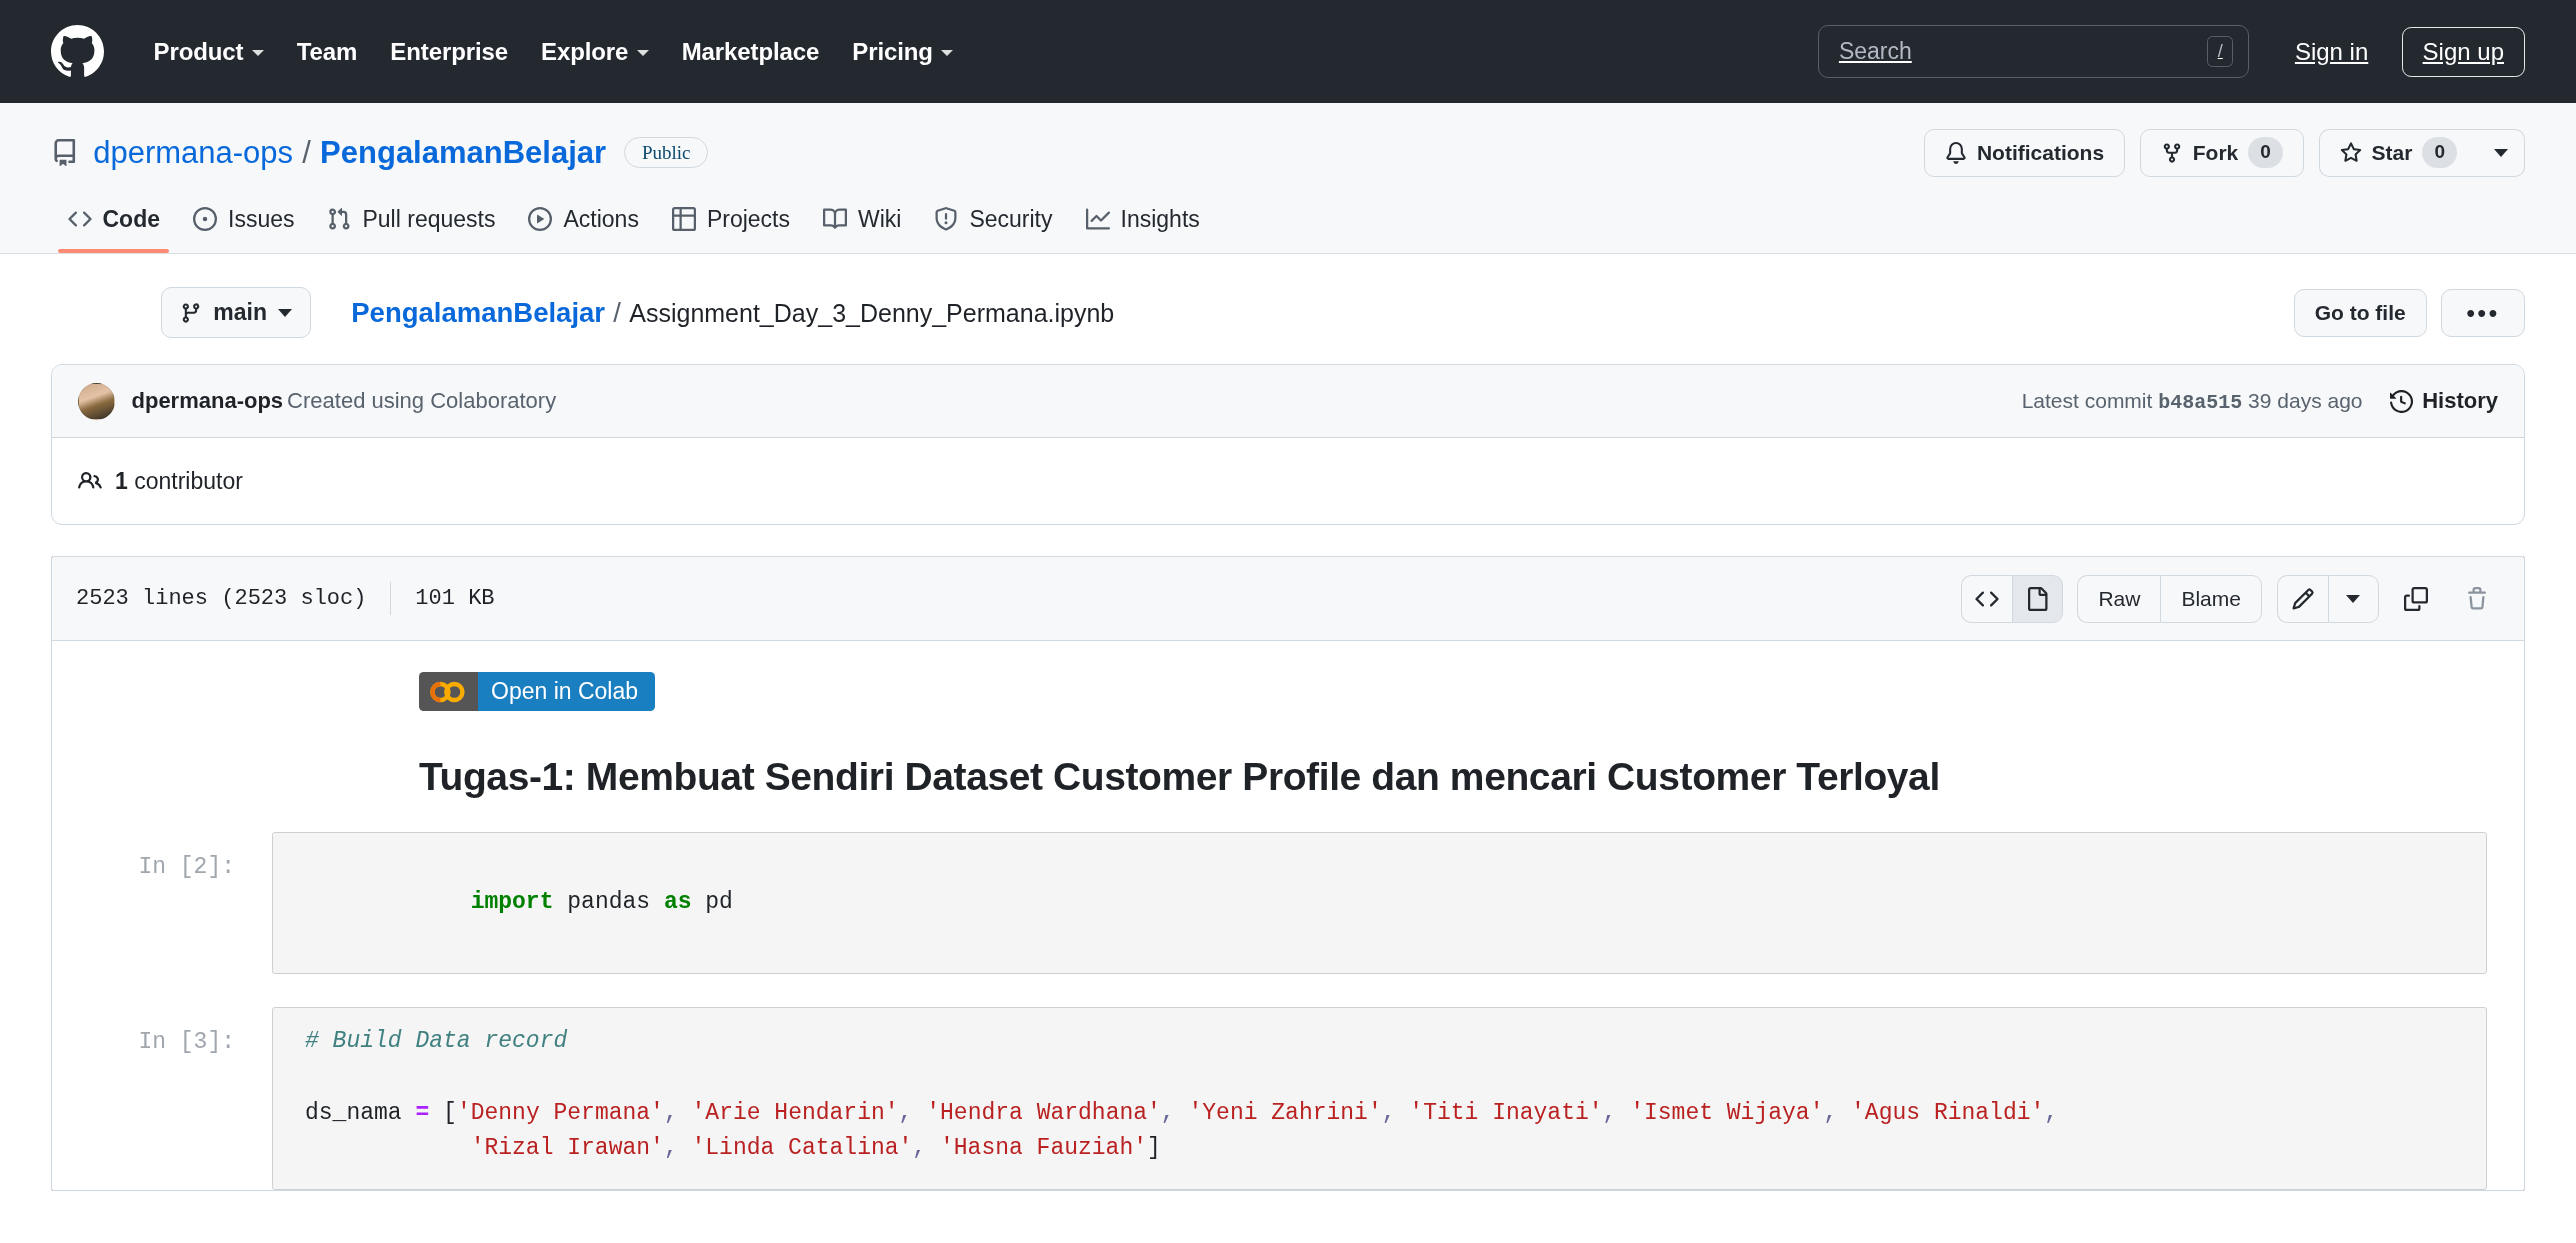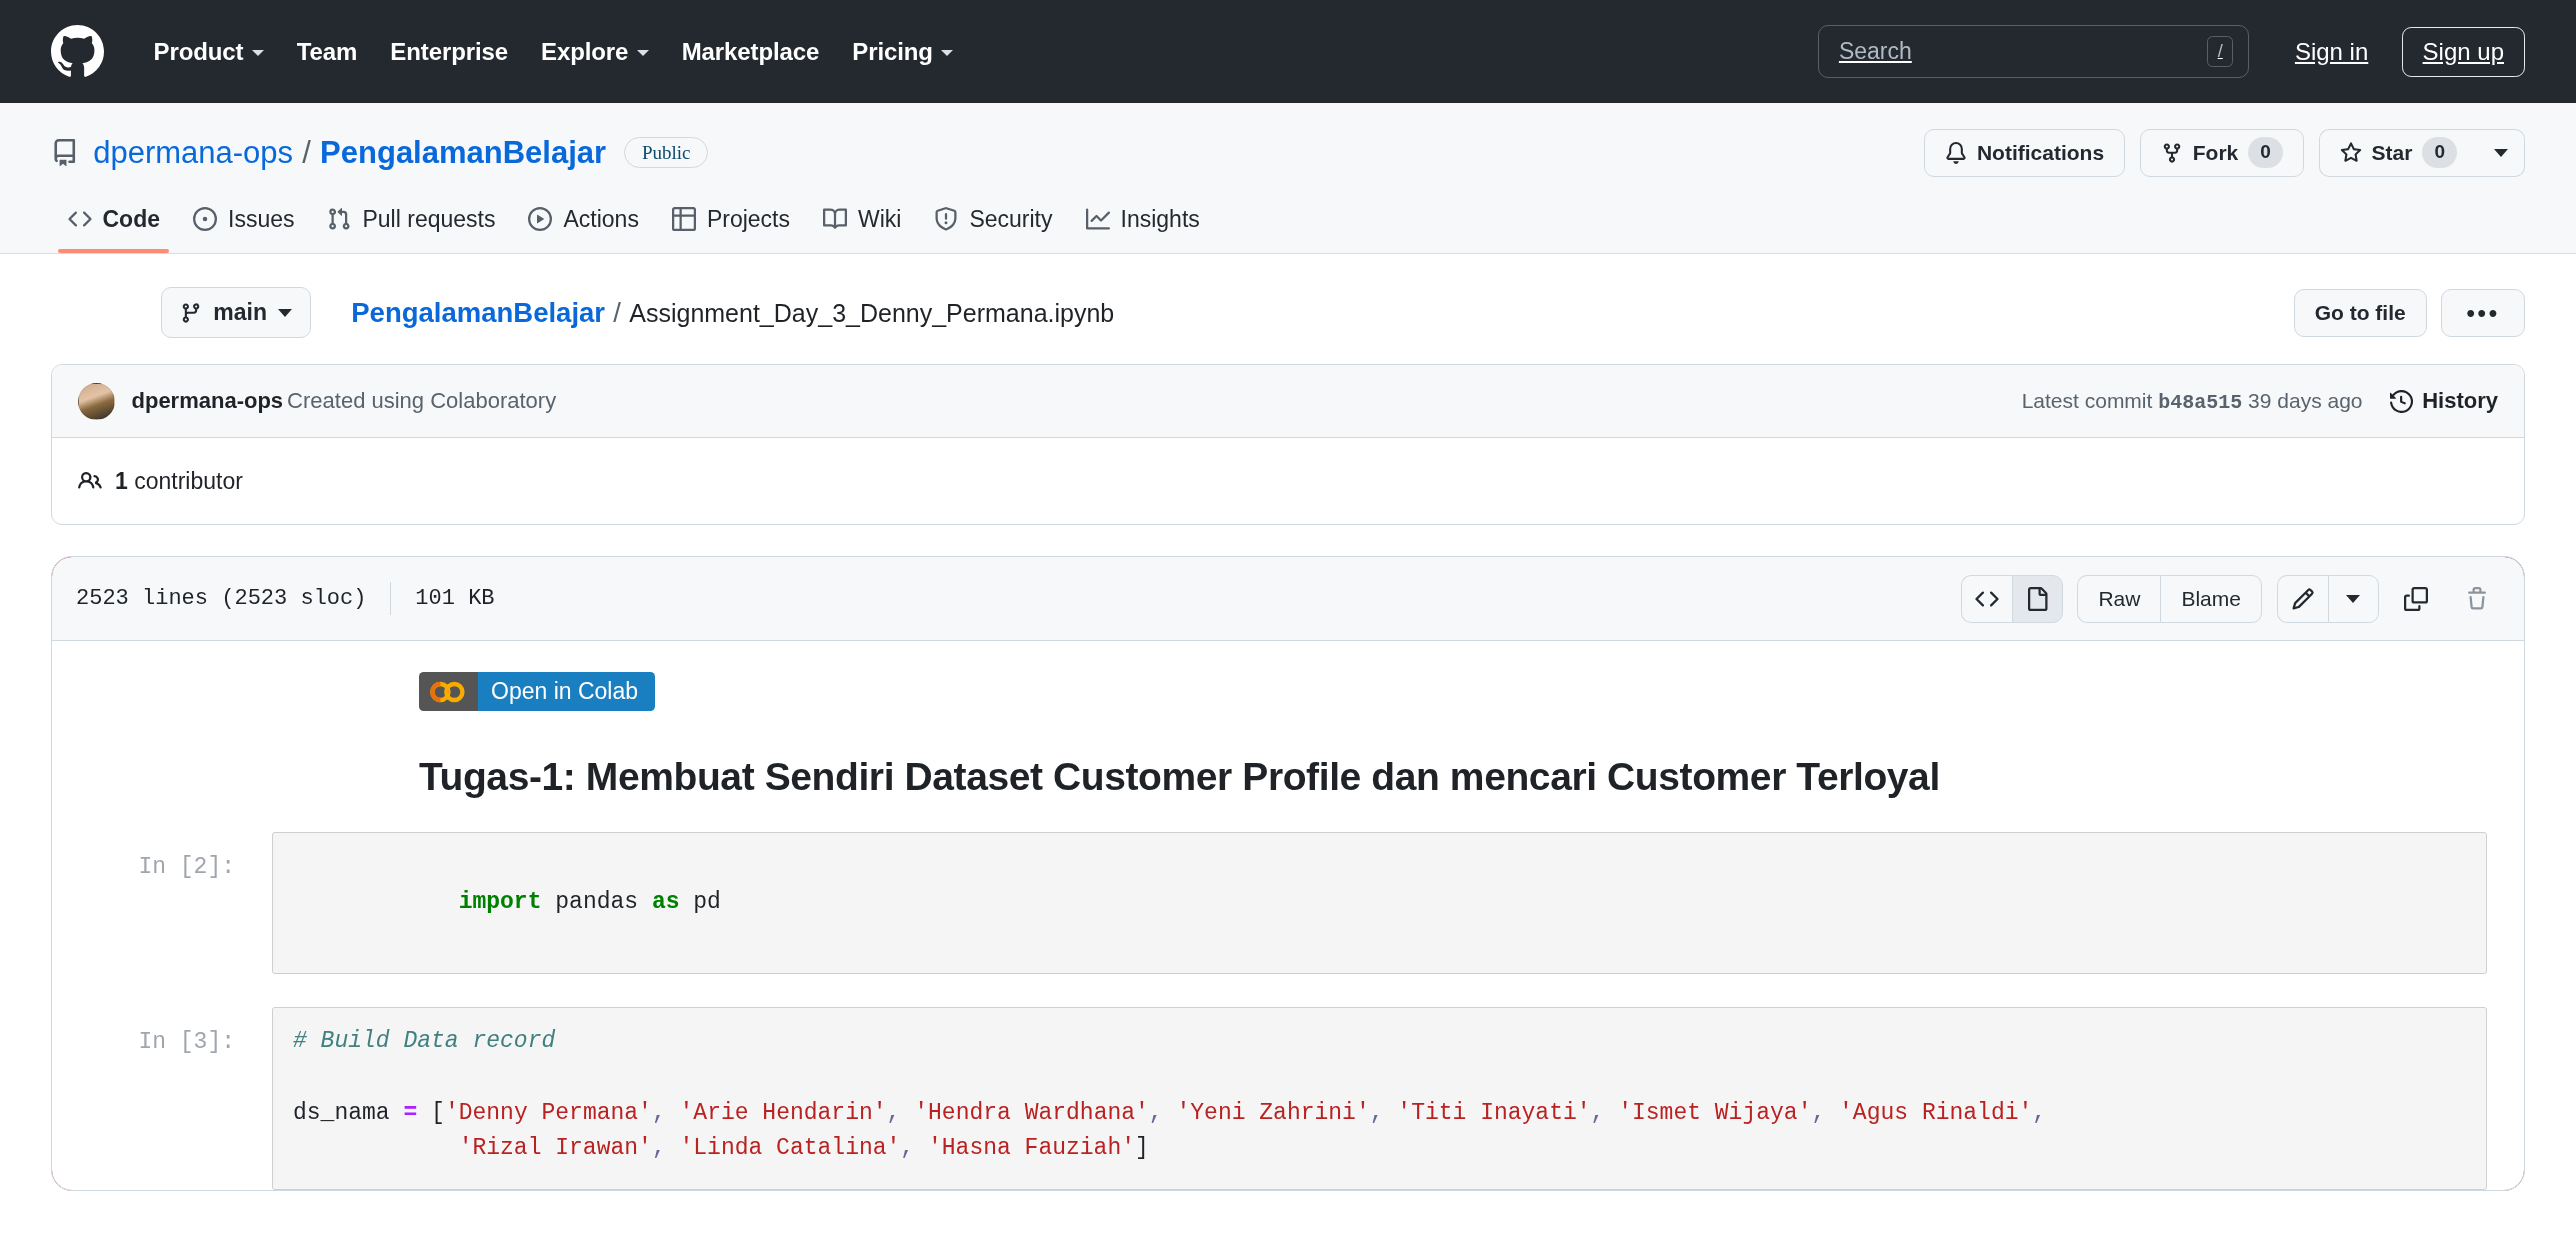--- a/index.html
+++ b/index.html
@@ -156,21 +156,21 @@
   }
   .history-link svg { width: 23px; height: 23px; fill: #1f2328; display: block; }
 
   .contrib-row { display: flex; align-items: center; padding: 24px 26px; height: 86px; }
   .contrib-row svg { width: 24px; height: 24px; fill: #1f2328; display: block; margin-right: 13px; }
   .contrib-text { font-size: 23px; color: #1f2328; cursor: pointer; }
   .contrib-text b { font-weight: 700; }
 
   
   .blob-box {
-    border: 0.9px solid #d1d9e0; border-radius: 21px; background: #7f1d1d;
+    border: 0.9px solid #d1d9e0; border-radius: 2px; background: #7f1d1d;
     margin-top: 31px; overflow: hidden; min-height: 459px;
   }
   .blob-toolbar {
     background: #f6f8fa; border-bottom: 0.9px solid #d1d9e0;
     display: flex; align-items: center; padding: 0 24px; height: 84px;
   }
   .blob-meta { font-family: "Liberation Mono", monospace; font-size: 22px; color: #1f2328; }
   .blob-divider { width: 0.9px; height: 33px; background: #d1d9e0; margin: 0 24px; }
   .blob-actions { margin-left: auto; display: flex; align-items: center; gap: 14.7px; }
   .icon-btn {
@@ -220,21 +220,21 @@
     width: 183px; flex: 0 0 183px; text-align: right; padding-right: 37px;
     font-family: "Liberation Mono", monospace; font-size: 23px; color: #a0a6ad;
     padding-top: 22px; white-space: nowrap;
   }
   .nb-input {
     flex: 1; background: #f5f5f5; border: 0.9px solid #cfcfcf; border-radius: 2.8px;
     padding: 16.5px 20px; min-height: 70px;
   }
   .nb-code {
     font-family: "Liberation Mono", monospace; font-size: 23px; line-height: 1.55;
-    color: #1f2328; white-space: pre-wrap; word-break: normal;
+    color: #1f2328; white-space: pre-wrap; word-break: normal; margin-left: 12px;
   }
   .tok-kw { color: #008000; font-weight: 700; }
   .tok-cm { color: #408080; font-style: italic; }
   .tok-str { color: #ba2121; }
   .tok-op { color: #aa22ff; font-weight: 700; }
   .tok-punct { color: #1f2328; }
   .tok-blue { color: #666699; }
 </style>
 </head>
 <body>

